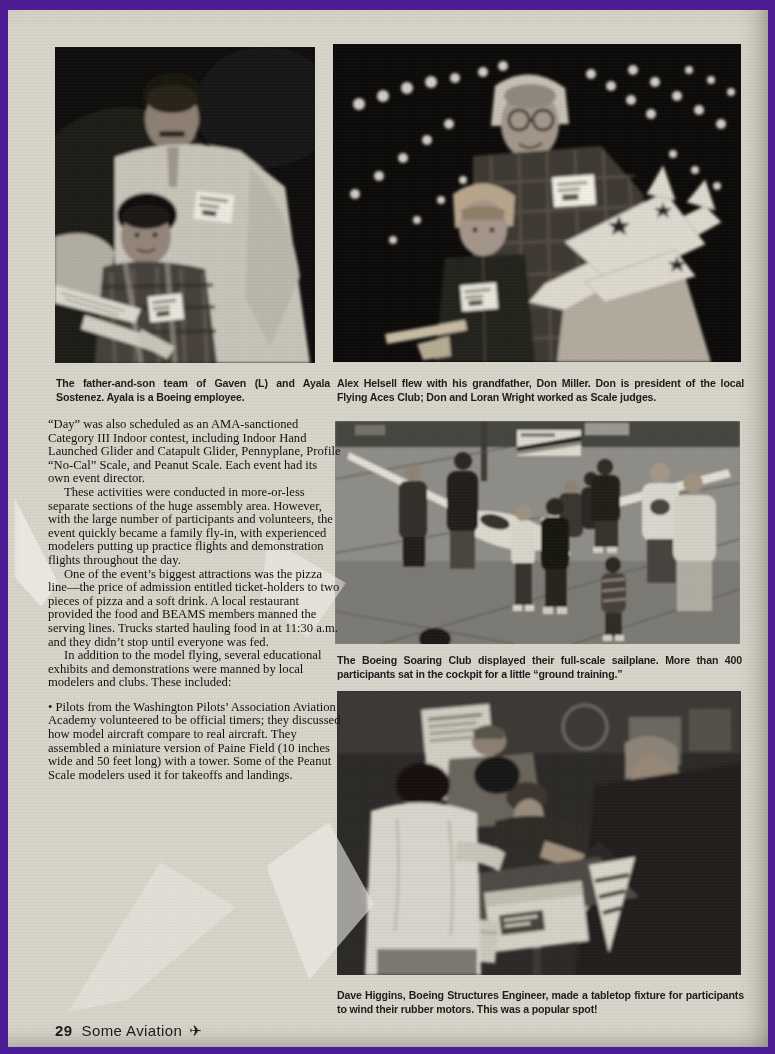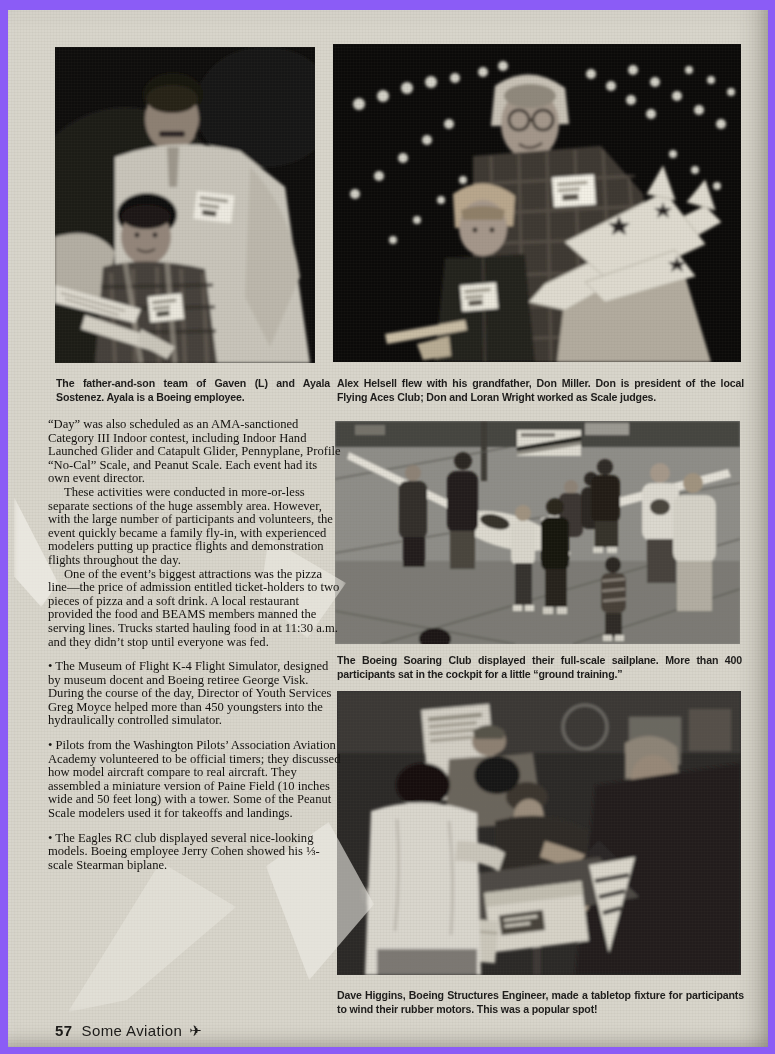--- a/index.html
+++ b/index.html
@@ -1,19 +1,19 @@
 <!DOCTYPE html>
 <html><head>
 <meta charset="utf-8">
 <style>
   html,body{margin:0;padding:0;}
   body{background:#2a2a2a;}
   .scan{
     position:relative;width:775px;height:1054px;margin:0 auto;
-    background:#8b5cf6;overflow:hidden;
+    background:#4c1d95;overflow:hidden;
     font-family:"Liberation Sans",sans-serif;
   }
   .page{
     position:absolute;left:8px;top:10px;width:760px;height:1037px;
     background:#d8d5cb;
     box-shadow:inset -16px 0 26px -12px rgba(45,40,28,.38),
                inset 0 -12px 20px -10px rgba(45,40,28,.28),
                inset 4px 4px 14px -6px rgba(255,255,252,.6);
   }
   
@@ -230,23 +230,22 @@
     </div>
 
     <div class="caption cap1">The father-and-son team of Gaven (L) and Ayala Sostenez. Ayala is a Boeing employee.</div>
 
     <div class="caption cap2">Alex Helsell flew with his grandfather, Don Miller. Don is president of the local Flying Aces Club; Don and Loran Wright worked as Scale judges.</div>
 
     <div class="article">
       <p>“Day” was also scheduled as an AMA-sanctioned Category III Indoor contest, including Indoor Hand Launched Glider and Catapult Glider, Pennyplane, Profile “No-Cal” Scale, and Peanut Scale. Each event had its own event director.</p>
       <p class="ind">These activities were conducted in more-or-less separate sections of the huge assembly area. However, with the large number of participants and volunteers, the event quickly became a family fly-in, with experienced modelers putting up practice flights and demonstration flights throughout the day.</p>
       <p class="ind">One of the event’s biggest attractions was the pizza line—the price of admission entitled ticket-holders to two pieces of pizza and a soft drink. A local restaurant provided the food and BEAMS members manned the serving lines. Trucks started hauling food in at 11:30 a.m. and they didn’t stop until everyone was fed.</p>
-      <p class="bullet">• The Museum of Flight K-4 Flight Simulator, designed by museum docent and Boeing retiree George Visk. During the course of the day, Director of Youth Services Greg Moyce helped more than 450 youngsters into the hydraulically controlled simulator.</p>
+      <p class="ind">In addition to the model flying, several educational exhibits and demonstrations were manned by local modelers and clubs. These included:</p>
       <p class="bullet">• Pilots from the Washington Pilots’ Association Aviation Academy volunteered to be official timers; they discussed how model aircraft compare to real aircraft. They assembled a miniature version of Paine Field (10 inches wide and 50 feet long) with a tower. Some of the Peanut Scale modelers used it for takeoffs and landings.</p>
-      <p class="bullet">• The Eagles RC club displayed several nice-looking models. Boeing employee Jerry Cohen showed his ⅓-scale Stearman biplane.</p>
     </div>
 
     <div class="photo ph3">
       <svg width="405" height="223" viewBox="0 0 405 223">
         <defs>
             <filter id="b3" x="-10%" y="-10%" width="120%" height="120%">
               <feGaussianBlur stdDeviation="1.3"></feGaussianBlur>
             </filter>
           </defs>
         <rect width="405" height="223" fill="#8e8d88"></rect>
@@ -389,17 +388,17 @@
           <path d="M60 128 Q64 180 58 240 M112 130 Q118 186 114 244" stroke="#b5b1a6" stroke-width="3" fill="none" opacity=".7"></path>
           <rect x="40" y="258" width="100" height="26" fill="#7b7873"></rect>
           <path d="M120 150 Q150 150 168 162 L162 180 Q140 168 118 170 Z" fill="#c9c5ba"></path>
         </g>
       </svg>
     </div>
 
     <div class="caption cap4">Dave Higgins, Boeing Structures Engineer, made a tabletop fixture for participants to wind their rubber motors. This was a popular spot!</div>
 
     <div class="footer">
-      <span class="num">57</span><span>Some Aviation</span><span class="plane">✈</span>
+      <span class="num">29</span><span>Some Aviation</span><span class="plane">✈</span>
     </div>
 
   </div>
 </div>
 
 </body></html>

